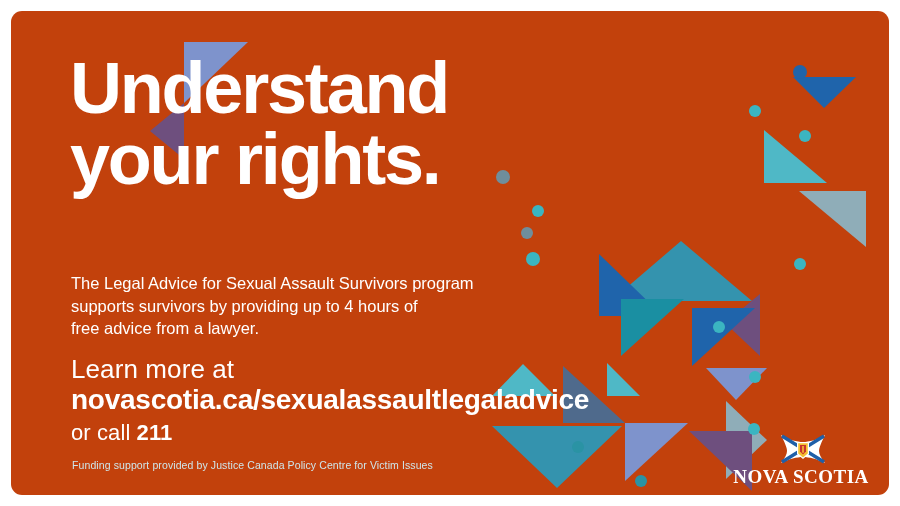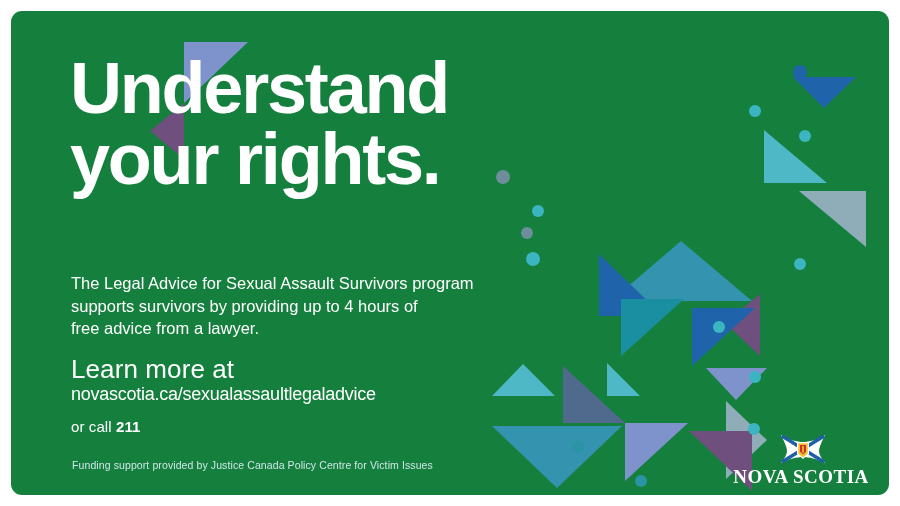--- a/index.html
+++ b/index.html
@@ -68,28 +68,28 @@
     width: 520px;
     color: #ffffff;
   }
   .cta-lead {
     font-size: 26px;
     line-height: 1.16;
     font-weight: normal;
     letter-spacing: 0.1px;
   }
   .cta-url {
-    font-size: 18px;
+    font-size: 28px;
     line-height: 1.16;
-    font-weight: normal;
+    font-weight: bold;
     letter-spacing: -0.25px;
   }
   .cta-call {
-    margin-top: 13px;
-    font-size: 15px;
+    margin-top: 3px;
+    font-size: 22px;
     line-height: 1.16;
     letter-spacing: 0.1px;
   }
   .cta-call b { font-weight: bold; }
   .funding {
     position: absolute;
     left: 61px;
     top: 448px;
     color: #cfe6ea;
     font-size: 10.5px;
@@ -99,21 +99,21 @@
     position: absolute;
     left: 716px;
     top: 420px;
     width: 148px;
     height: 56px;
   }
 </style>
 </head>
 <body>
 
-<div class="poster" style="background: #15803d; border-radius: 11px;">
+<div class="poster" style="background: #c2410c; border-radius: 11px;">
 
   <svg class="decor" viewBox="0 0 878 484" aria-hidden="true">
     <g id="tri-group">
         <polygon points="173,31 173,92 237,31" fill="#7e93cc"></polygon>
         <polygon points="173,92 173,148 139,120" fill="#6e4f7e"></polygon>
         <polygon points="782,66 845,66 813,97" fill="#1f64ab"></polygon>
         <polygon points="753,119 753,172 816,172" fill="#4fb8c6"></polygon>
         <polygon points="788,180 855,180 855,236" fill="#8fadb8"></polygon>
         <polygon points="670,230 600,290 741,290" fill="#3493ae"></polygon>
         <polygon points="588,243 588,305 652,305" fill="#1f64ab"></polygon>

